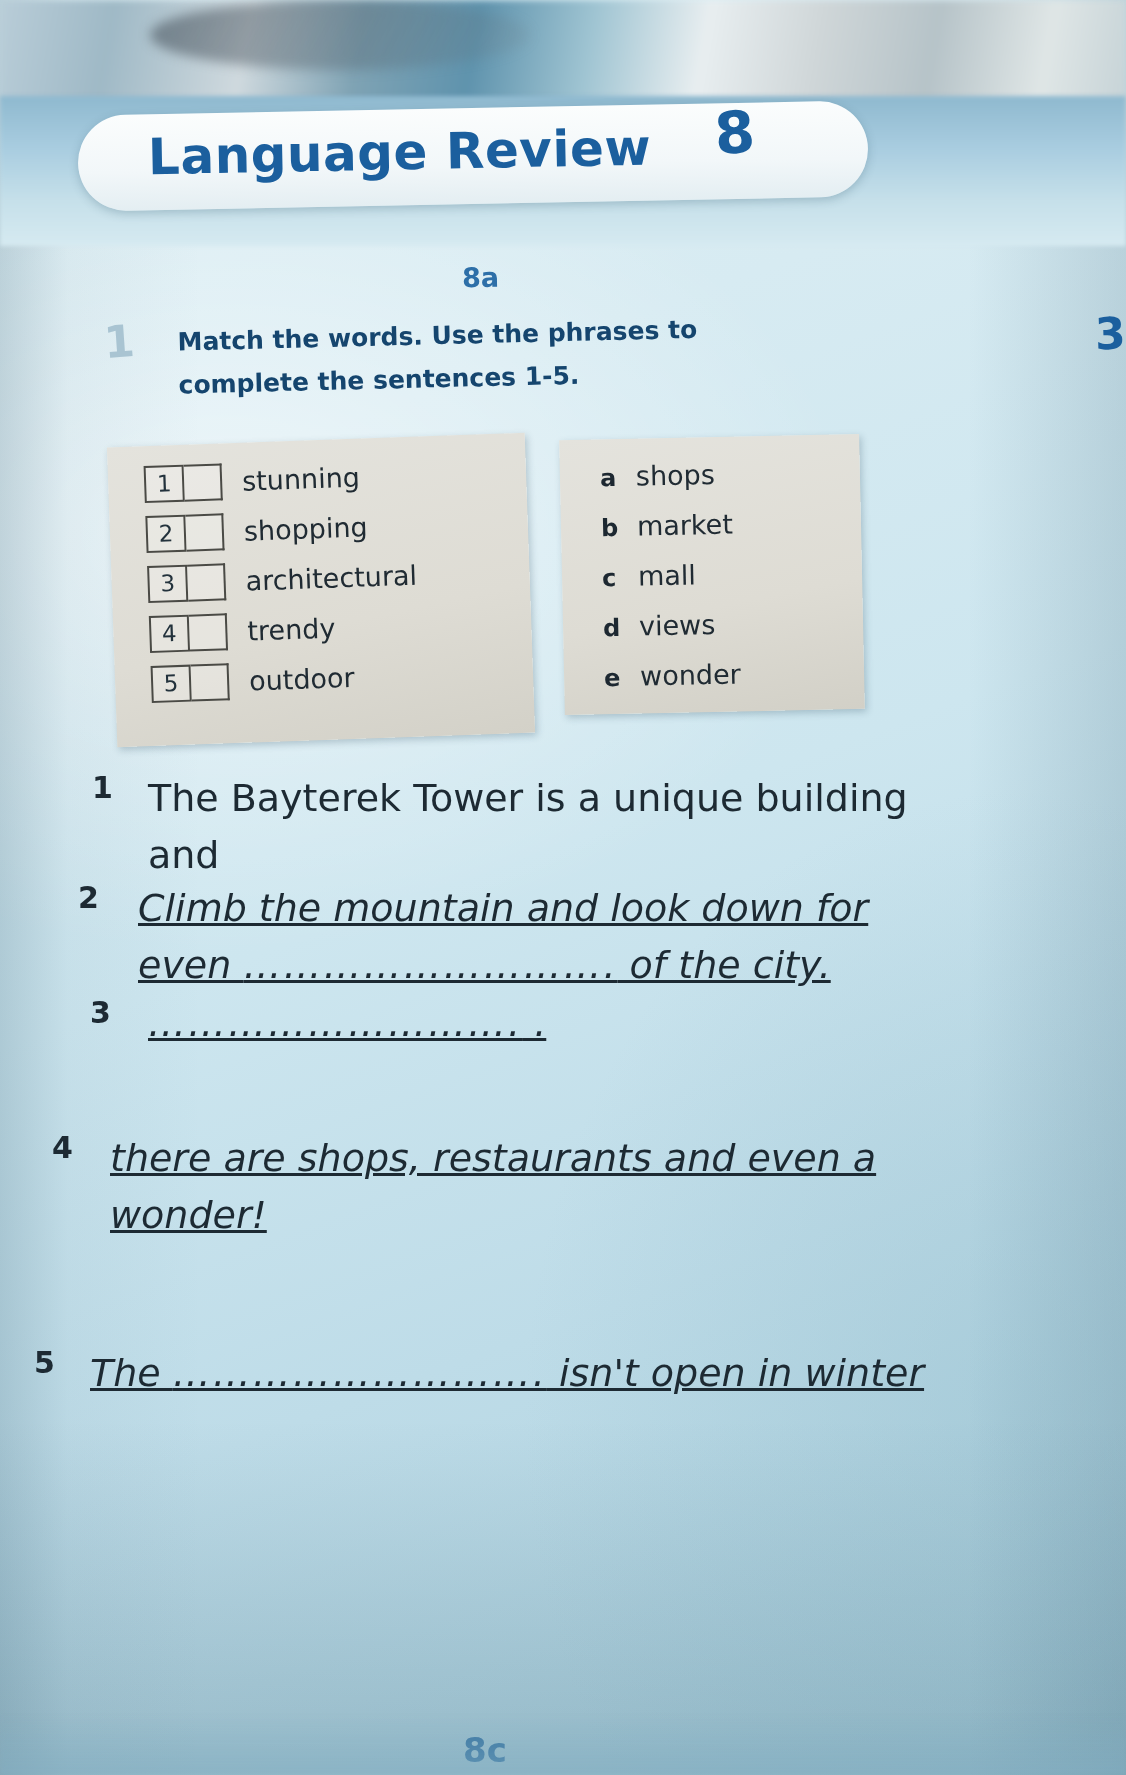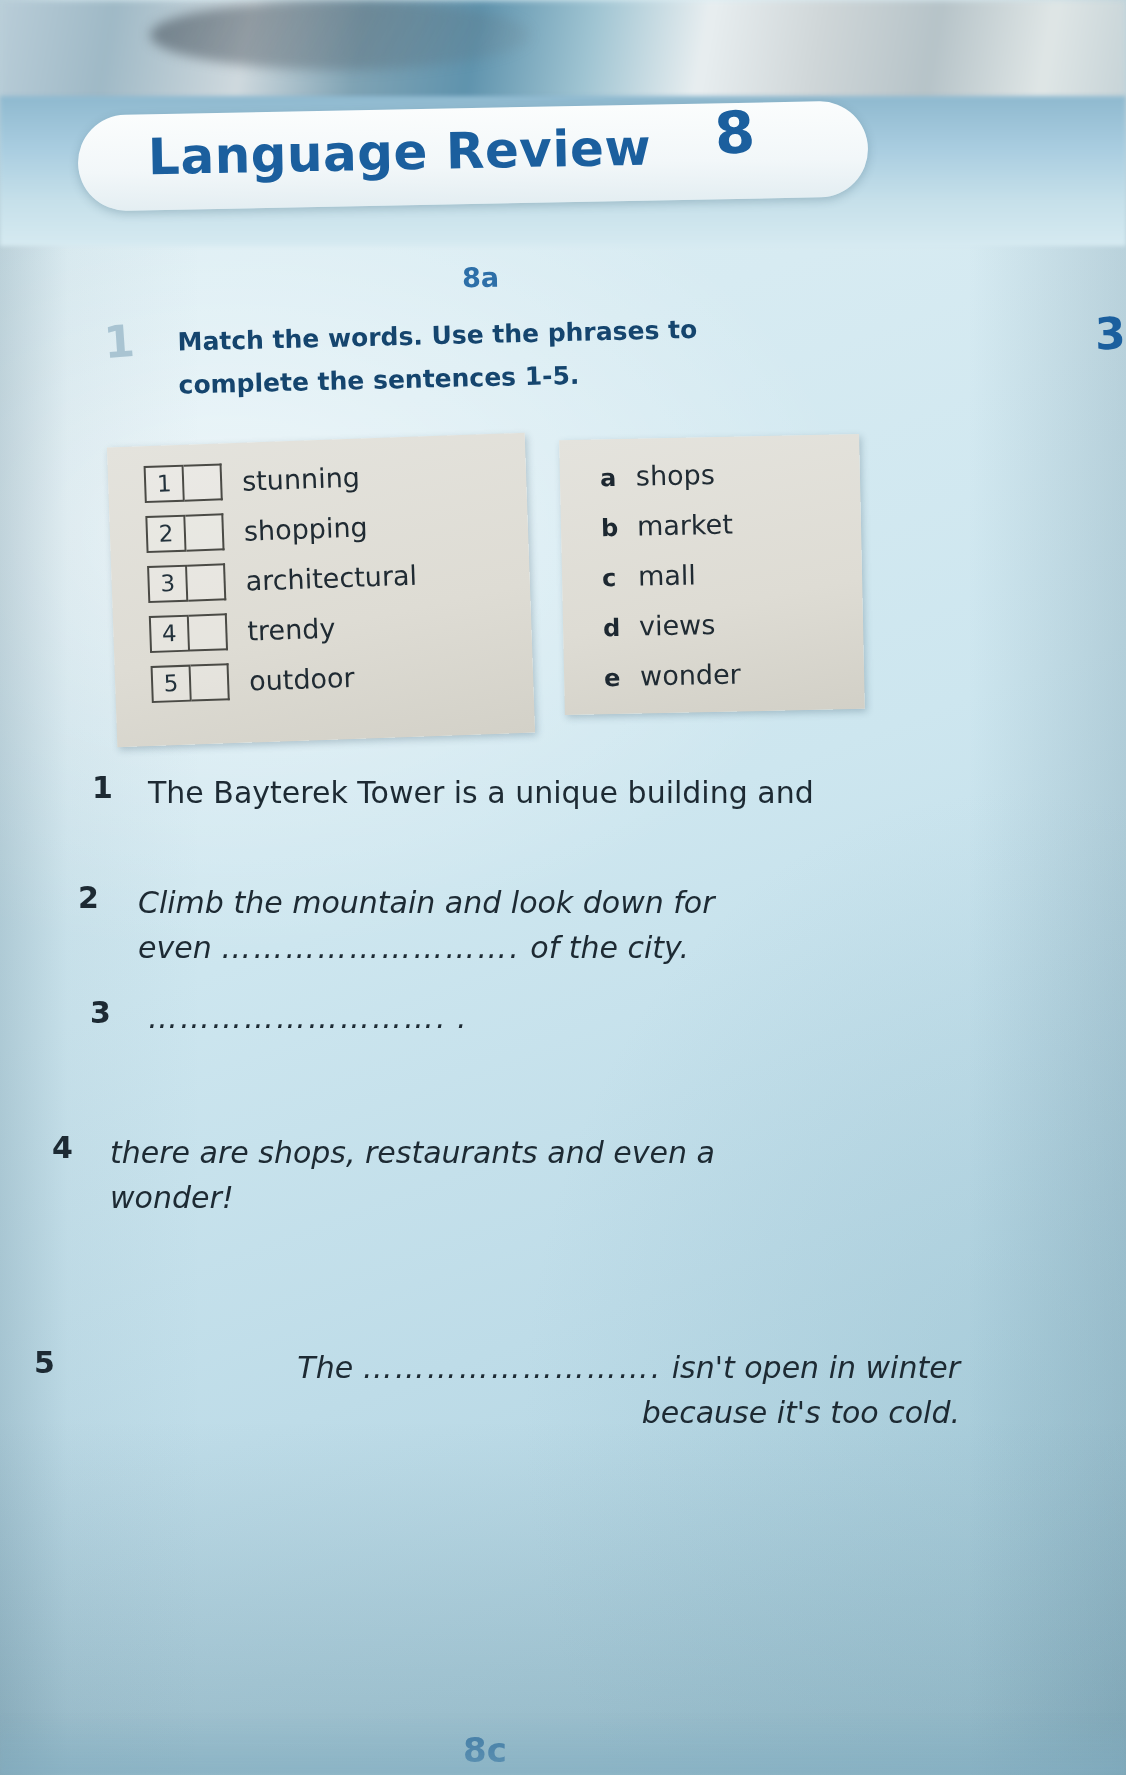--- a/index.html
+++ b/index.html
@@ -210,42 +210,42 @@
   .right-word {
     font-size: 27px;
     color: #202b33;
     white-space: nowrap;
   }
 
   
   .sentence {
     position: absolute;
     color: #1d2a33;
-    font-size: 30px;
+    font-size: 38px;
     line-height: 1.50;
   }
   .snum {
     position: absolute;
     font-weight: bold;
     font-size: 30px;
     color: #1d2a33;
   }
   .sbody { display: block; }
   .dots { letter-spacing: 2px; }
-  .italic { font-style: italic; }
+  .italic { font-style: italic; text-decoration: underline; }
 
   #s1 { top: 770px; left: 148px; width: 810px; }
   #s1n { top: 770px; left: 92px; }
   #s2 { top: 880px; left: 138px; width: 810px; }
   #s2n { top: 880px; left: 78px; }
   #s3 { top: 995px; left: 148px; width: 820px; }
   #s3n { top: 995px; left: 90px; }
   #s4 { top: 1130px; left: 110px; width: 840px; }
   #s4n { top: 1130px; left: 52px; }
-  #s5 { top: 1345px; left: 90px; width: 870px; text-align: right; }
+  #s5 { top: 1345px; left: 90px; width: 870px; }
   #s5n { top: 1345px; left: 34px; }
 
   .justified {
     text-align: justify;
     text-align-last: left;
   }
 
   
   #footer {
     position: absolute;
@@ -364,17 +364,16 @@
 <div class="sentence italic" id="s4">
   <span class="sbody justified" style="width:840px">there are shops, restaurants and even a</span>
   <span class="sbody">wonder!</span>
 </div>
 
 <div class="snum" id="s5n">5</div>
 <div class="sentence italic" id="s5">
   <span class="sbody">
     <span>The </span><span class="dots">……………………….</span><span> isn't open in winter</span>
   </span>
-  <span class="sbody">because it's too cold.</span>
 </div>
 
 <div id="footer">8c</div>
 <div id="photo-bottom"></div>
 
 </body></html>

